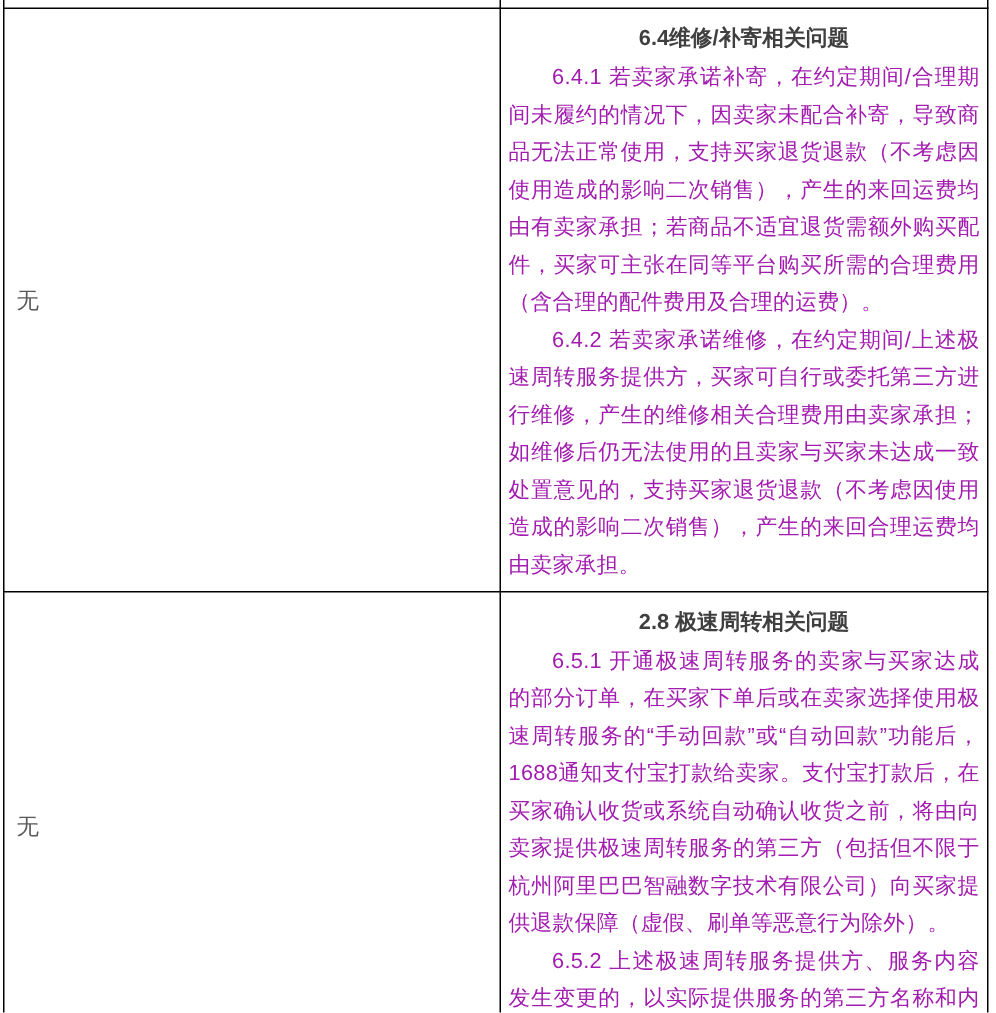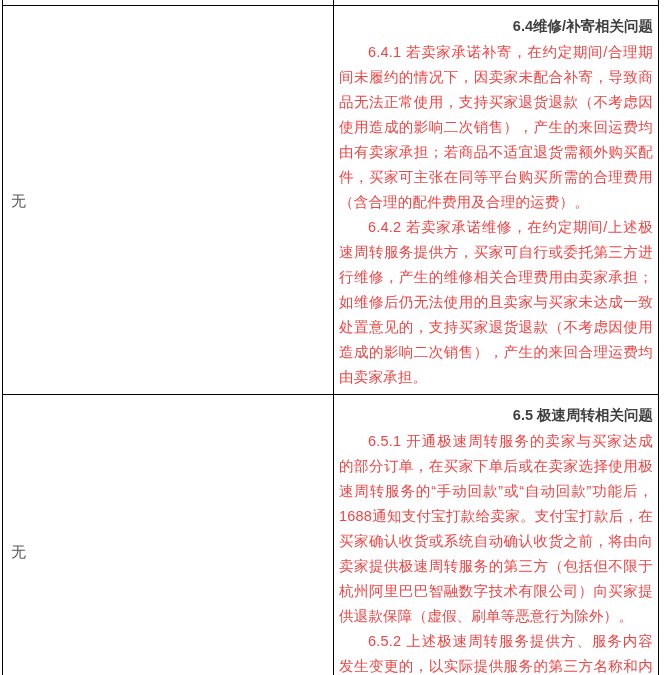--- a/index.html
+++ b/index.html
@@ -35,25 +35,25 @@
   }
   .right-cell {
     vertical-align: top;
     padding: 7px 5px 4px 5px;
   }
   .section-heading {
     font-size: 14.5px;
     font-weight: bold;
     color: #3f3f3f;
     line-height: 27px;
-    text-align: right;
+    text-align: center;
   }
   .clause {
     font-size: 14.5px;
-    color: #ef4444;
+    color: #a21caf;
     line-height: 25px;
     text-indent: 2em;
     text-align: justify;
     letter-spacing: 0.2px;
   }
 </style>
 </head>
 <body>
 
 <table class="doc-table">
@@ -72,20 +72,20 @@
       <td class="right-cell">
         <p class="section-heading">6.4维修/补寄相关问题</p>
         <p class="clause">6.4.1 若卖家承诺补寄，在约定期间/合理期间未履约的情况下，因卖家未配合补寄，导致商品无法正常使用，支持买家退货退款（不考虑因使用造成的影响二次销售），产生的来回运费均由有卖家承担；若商品不适宜退货需额外购买配件，买家可主张在同等平台购买所需的合理费用（含合理的配件费用及合理的运费）。</p>
         <p class="clause">6.4.2 若卖家承诺维修，在约定期间/上述极速周转服务提供方，买家可自行或委托第三方进行维修，产生的维修相关合理费用由卖家承担；如维修后仍无法使用的且卖家与买家未达成一致处置意见的，支持买家退货退款（不考虑因使用造成的影响二次销售），产生的来回合理运费均由卖家承担。</p>
       </td>
     </tr>
 
     <tr class="row-main-2">
       <td class="left-cell">无</td>
       <td class="right-cell">
-        <p class="section-heading">6.5 极速周转相关问题</p>
+        <p class="section-heading">2.8 极速周转相关问题</p>
         <p class="clause">6.5.1 开通极速周转服务的卖家与买家达成的部分订单，在买家下单后或在卖家选择使用极速周转服务的“手动回款”或“自动回款”功能后，1688通知支付宝打款给卖家。支付宝打款后，在买家确认收货或系统自动确认收货之前，将由向卖家提供极速周转服务的第三方（包括但不限于杭州阿里巴巴智融数字技术有限公司）向买家提供退款保障（虚假、刷单等恶意行为除外）。</p>
         <p class="clause">6.5.2 上述极速周转服务提供方、服务内容发生变更的，以实际提供服务的第三方名称和内容为准。</p>
       </td>
     </tr>
 
   </tbody>
 </table>
 
 </body></html>

